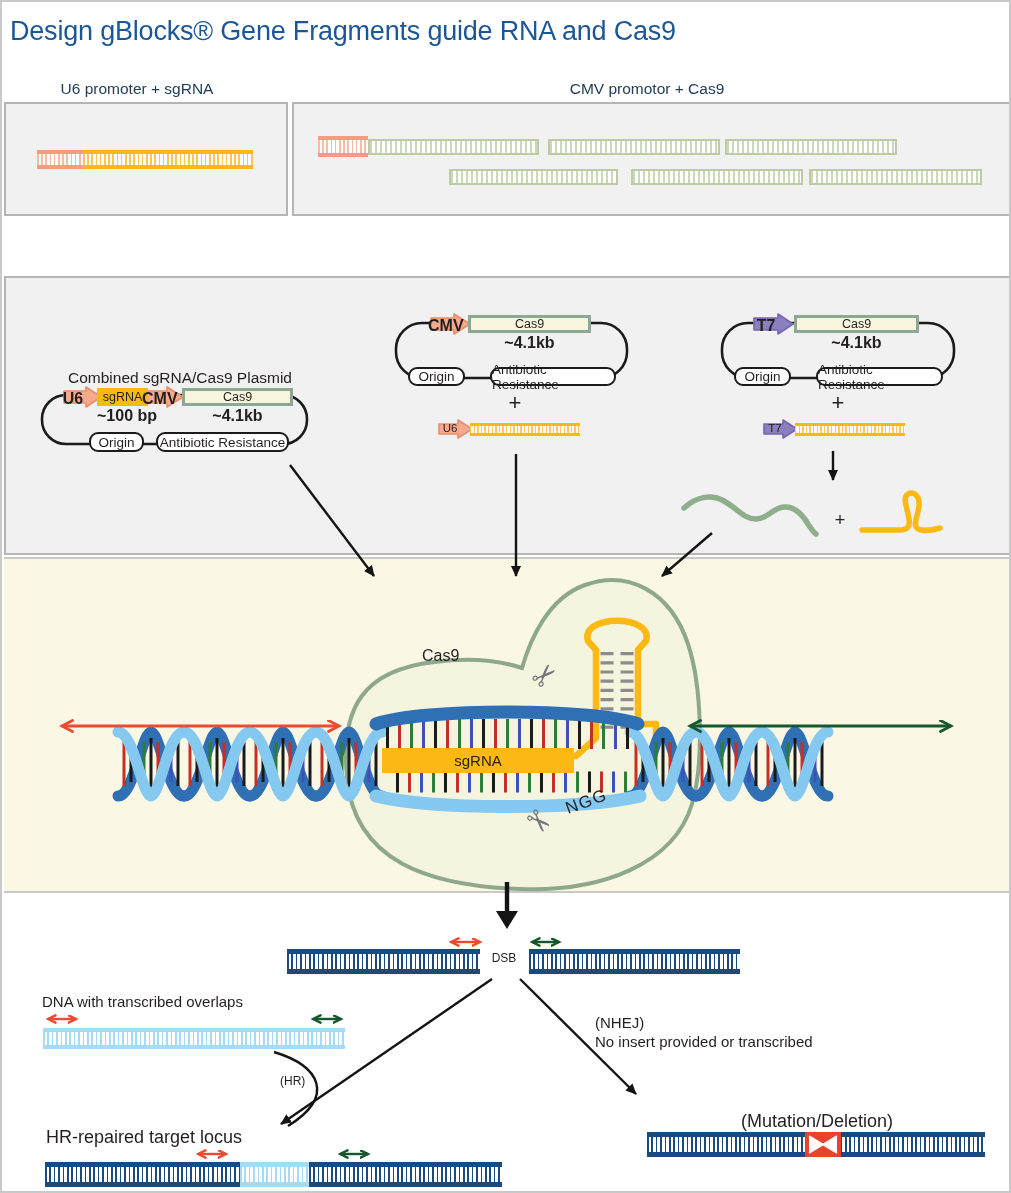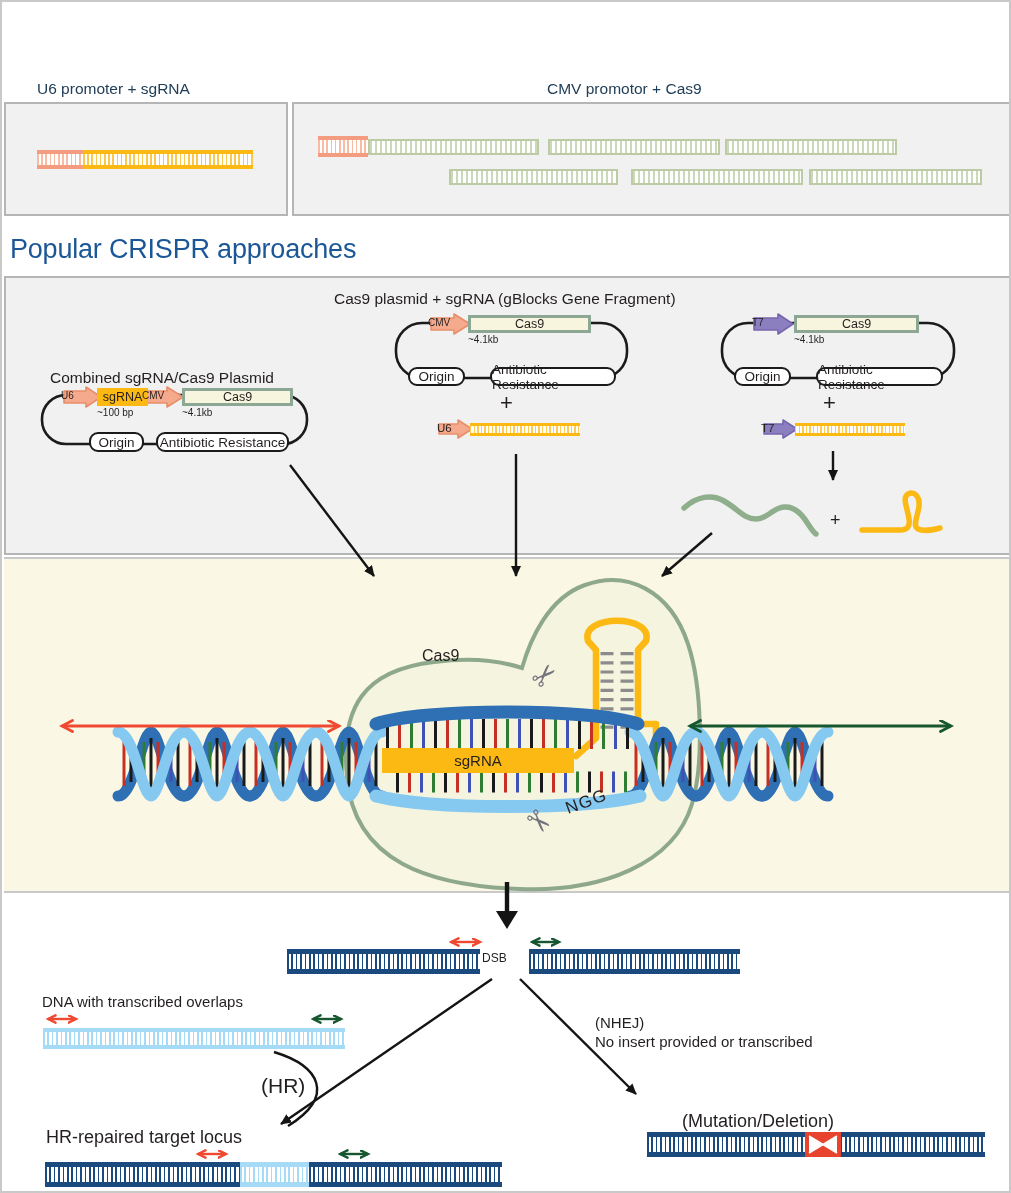--- a/index.html
+++ b/index.html
@@ -3,25 +3,25 @@
 <meta charset="utf-8">
 <style>
   html,body{margin:0;padding:0;background:#fff;}
   .page{position:relative;width:1011px;height:1193px;background:#fff;border:2px solid #C9C9C9;box-sizing:border-box;overflow:hidden;
         font-family:"Liberation Sans",sans-serif;color:#231F20;}
   .bg{position:absolute;z-index:1;box-sizing:border-box;}
   .panel{background:#F1F1F1;border:2px solid #B5B5B5;}
   .nucleus{background:#FBF7E5;border-top:2px solid #C9C9C9;border-bottom:2px solid #C9C9C9;}
   #gfx{position:absolute;left:0;top:0;z-index:2;}
   .txt{position:absolute;z-index:4;white-space:nowrap;color:#231F20;}
-  .ctr{}
+  .ctr{text-align:center;}
   .h1{font-size:27px;color:#1B5796;letter-spacing:-0.2px;}
   .plabel{font-size:15.5px;color:#203E57;}
   .ptitle{font-size:15.5px;}
-  .sm{font-size:10px;}
+  .sm{font-size:16px;font-weight:bold;}
   .xs{font-size:11.5px;}
   .plus{font-size:22px;}
   .lad{position:absolute;z-index:3;box-sizing:border-box;}
   .lad-gold{border-top:4px solid #FDB913;border-bottom:4px solid #FDB913;
             background:repeating-linear-gradient(90deg,#F9C84E 0 1.6px,#fff 1.6px 4.2px);}
   .lad-gold-sm{border-top:3px solid #FDB913;border-bottom:3px solid #FDB913;
             background:repeating-linear-gradient(90deg,#FBCB55 0 1.4px,#fff 1.4px 3.6px);}
   .lad-salmon{border-top:4px solid #F49C7F;border-bottom:4px solid #F49C7F;
             background:repeating-linear-gradient(90deg,#F8BCA4 0 1.6px,#fff 1.6px 4.2px);}
   .lad-green{border:2px solid #BCCBA4;
@@ -222,49 +222,48 @@
       <span>Origin</span>
     </div>
   <div class="pbox" style="left:814px;top:365px;width:127px;height:19px">
       <span>Antibiotic Resistance</span>
     </div>
 
   <div class="goldbox" style="left:380px;top:746px;width:192px;height:25px;font-size:15px">
       <span>sgRNA</span>
     </div>
 
+  <div class="txt h1" style="left:8px;top:14px">Design gBlocks® Gene Fragments guide RNA and Cas9</div>
   <div class="txt plabel ctr" style="left:35px;top:78px;width:200px">U6 promoter + sgRNA</div>
   <div class="txt plabel ctr" style="left:545px;top:78px;width:200px">CMV promotor + Cas9</div>
 
-  <div class="txt h1" style="left:8px;top:232px">Popular CRISPR approaches</div>
 
   <div class="txt ptitle ctr" style="left:48px;top:367px;width:260px">Combined sgRNA/Cas9 Plasmid</div>
   <div class="txt sm ctr" style="left:59px;top:388px;width:24px">U6</div>
   <div class="txt sm ctr" style="left:140px;top:388px;width:30px">CMV</div>
   <div class="txt sm ctr" style="left:95px;top:405px;width:51px">~100 bp</div>
   <div class="txt sm ctr" style="left:180px;top:405px;width:111px">~4.1kb</div>
 
-  <div class="txt ptitle ctr" style="left:332px;top:288px;width:360px">Cas9 plasmid + sgRNA (gBlocks Gene Fragment)</div>
   <div class="txt sm ctr" style="left:426px;top:315px;width:30px">CMV</div>
   <div class="txt sm ctr" style="left:466px;top:332px;width:123px">~4.1kb</div>
   <div class="txt plus ctr" style="left:498px;top:388px;width:30px">+</div>
   <div class="txt xs ctr" style="left:435px;top:420px;width:26px">U6</div>
 
   <div class="txt sm ctr" style="left:750px;top:315px;width:28px">T7</div>
   <div class="txt sm ctr" style="left:792px;top:332px;width:125px">~4.1kb</div>
   <div class="txt plus ctr" style="left:821px;top:388px;width:30px">+</div>
   <div class="txt xs ctr" style="left:759px;top:420px;width:28px">T7</div>
   <div class="txt ctr" style="left:828px;top:508px;width:20px;font-size:18px">+</div>
 
   <div class="txt" style="left:420px;top:645px;font-size:16px">Cas9</div>
   <div class="txt" style="left:563px;top:790px;font-size:17px;letter-spacing:1.5px;transform:rotate(-20deg)">NGG</div>
   <div class="txt scissors" style="left:530px;top:656px;transform:rotate(-45deg)">✂</div>
   <div class="txt scissors" style="left:524px;top:802px;transform:rotate(45deg)">✂</div>
 
   <div class="txt ctr" style="left:480px;top:949px;width:44px;font-size:12px">DSB</div>
   <div class="txt" style="left:40px;top:991px;font-size:15px">DNA with transcribed overlaps</div>
-  <div class="txt" style="left:259px;top:1072px;font-size:21px">(HR)</div>
+  <div class="txt" style="left:278px;top:1072px;font-size:12px">(HR)</div>
   <div class="txt" style="left:44px;top:1125px;font-size:18px">HR-repaired target locus</div>
   <div class="txt" style="left:593px;top:1012px;font-size:15px">(NHEJ)</div>
   <div class="txt" style="left:593px;top:1031px;font-size:15px">No insert provided or transcribed</div>
   <div class="txt ctr" style="left:680px;top:1109px;width:270px;font-size:18px">(Mutation/Deletion)</div>
 
 </div>
 
 </body></html>

